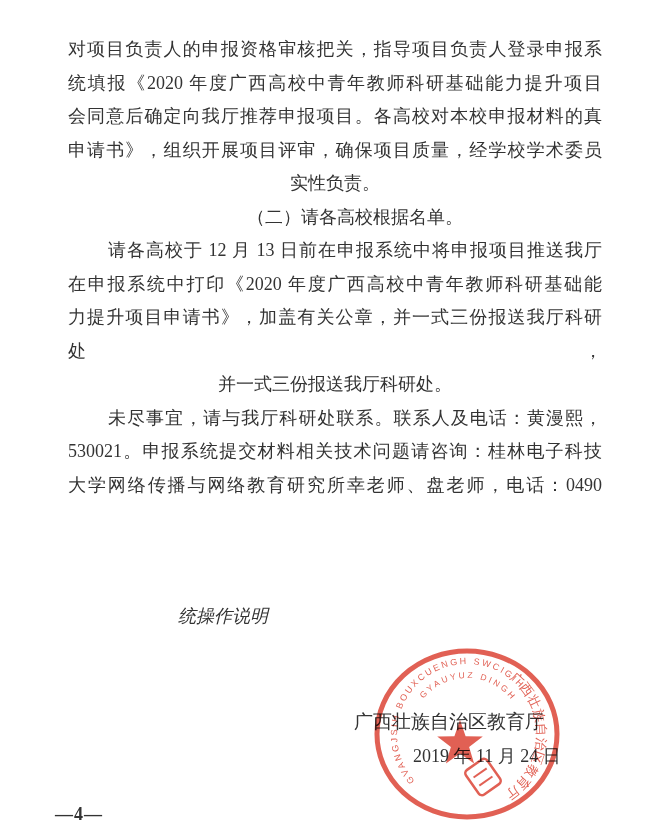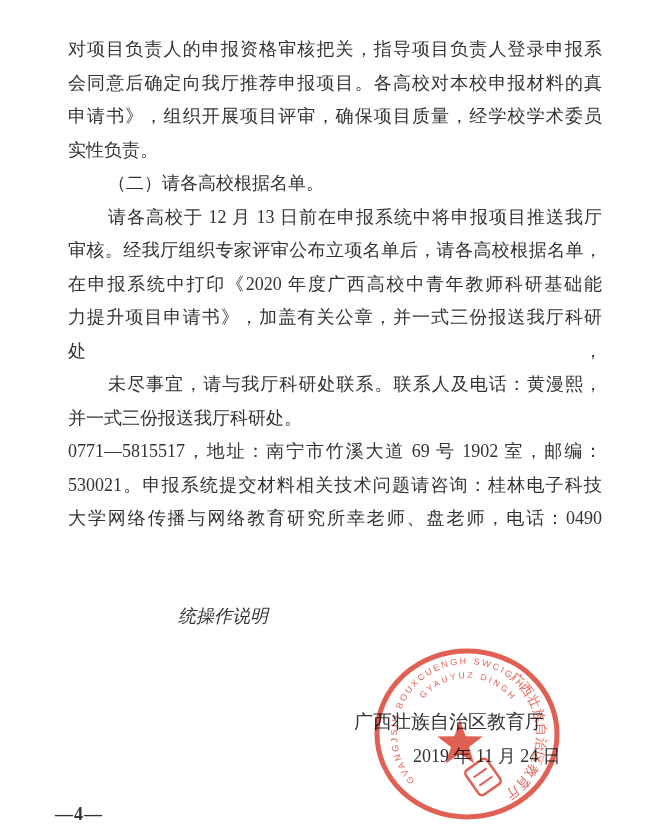--- a/index.html
+++ b/index.html
@@ -13,21 +13,21 @@
     color: var(--ink, #333333);
   }
   .body-text {
     position: absolute;
     left: 68px;
     top: 33px;
     width: 534px;
     font-size: 18px;
     line-height: 33.5px;
   }
-  .body-text .line { white-space: normal; }
+  .body-text .line { white-space: normal; text-align: center; }
   .body-text .line.justify {
     text-align: justify;
     text-align-last: justify;
   }
   .body-text .line.indent { padding-left: 40px; }
   .attachment {
     position: absolute;
     left: 68px;
     top: 598px;
     width: 534px;
@@ -70,31 +70,30 @@
   .seal text { fill: var(--seal-color, #dd4a3c); }
   .seal .stroke { stroke: var(--seal-color, #dd4a3c); }
 </style>
 </head>
 <body>
 
 <div class="page">
 
   <div class="body-text">
       <div class="line justify">对项目负责人的申报资格审核把关，指导项目负责人登录申报系</div>
+      <div class="line justify">统填报《2020 年度广西高校中青年教师科研基础能力提升项目</div>
       <div class="line justify">会同意后确定向我厅推荐申报项目。各高校对本校申报材料的真</div>
       <div class="line justify">申请书》，组织开展项目评审，确保项目质量，经学校学术委员</div>
       <div class="line">实性负责。</div>
       <div class="line indent">（二）请各高校根据名单。</div>
       <div class="line justify indent">请各高校于 12 月 13 日前在申报系统中将申报项目推送我厅</div>
-      <div class="line justify">审核。经我厅组织专家评审公布立项名单后，请各高校根据名单，</div>
       <div class="line justify">在申报系统中打印《2020 年度广西高校中青年教师科研基础能</div>
       <div class="line justify">力提升项目申请书》，加盖有关公章，并一式三份报送我厅科研处，</div>
+      <div class="line">并一式三份报送我厅科研处。</div>
       <div class="line justify indent">未尽事宜，请与我厅科研处联系。联系人及电话：黄漫熙，</div>
-      <div class="line">并一式三份报送我厅科研处。</div>
-      <div class="line justify">0771—5815517，地址：南宁市竹溪大道 69 号 1902 室，邮编：</div>
       <div class="line justify">530021。申报系统提交材料相关技术问题请咨询：桂林电子科技</div>
       <div class="line justify">大学网络传播与网络教育研究所幸老师、盘老师，电话：0490</div>
     </div>
 
   <div class="attachment">
       <div class="line" style="padding-left: 110px; font-style: italic;">统操作说明</div>
     </div>
 
   <div class="signature-org">广西壮族自治区教育厅</div>
 

